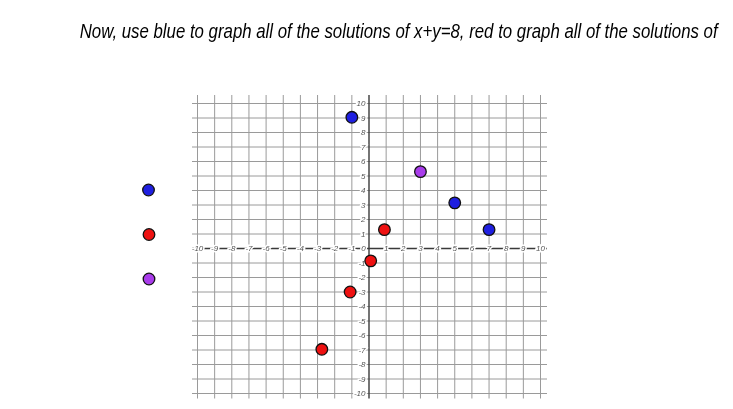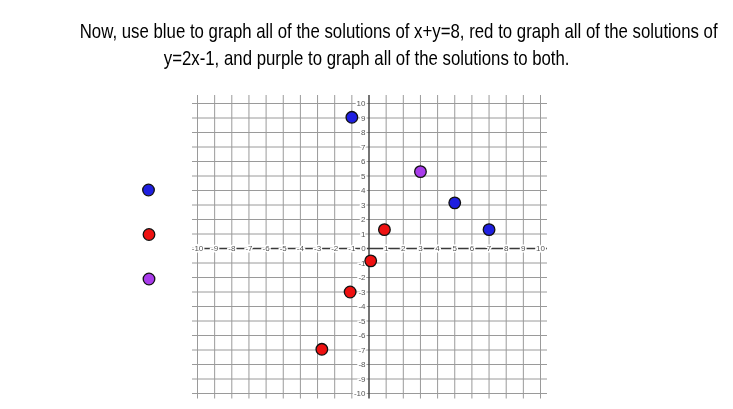--- a/index.html
+++ b/index.html
@@ -3,20 +3,21 @@
 <meta charset="utf-8">
 <style>
   html, body { margin: 0; padding: 0; background: #fff; }
   .stage {
     position: relative;
     width: 733px;
     height: 409px;
     background: #ffffff;
     overflow: hidden;
     font-family: "Liberation Sans", sans-serif;
+    font-style: italic;
   }
   .title-block {
     position: absolute;
     top: 17px;
     left: 0;
     width: 733px;
     text-align: center;
     color: #000;
     line-height: 27px;
     font-size: 21px;
@@ -32,21 +33,20 @@
   svg { position: absolute; left: 0; top: 0; }
   text { font-family: "Liberation Sans", sans-serif; }
 </style>
 </head>
 <body>
 
 <div class="stage">
 
   <div class="title-block">
     <div class="title-line"><span>Now, use blue to graph all of the solutions of x+y=8, red to graph all of the solutions of</span></div>
-    <div class="title-line"><span>y=2x-1, and purple to graph all of the solutions to both.</span></div>
   </div>
 
   <svg id="plot" width="733" height="409" viewBox="0 0 733 409">
       <g>
         <line x1="197.5" y1="95" x2="197.5" y2="398.5" stroke="#9a9a9a" stroke-width="1"></line>
         <line x1="214.65" y1="95" x2="214.65" y2="398.5" stroke="#9a9a9a" stroke-width="1"></line>
         <line x1="231.8" y1="95" x2="231.8" y2="398.5" stroke="#9a9a9a" stroke-width="1"></line>
         <line x1="248.95000000000002" y1="95" x2="248.95000000000002" y2="398.5" stroke="#9a9a9a" stroke-width="1"></line>
         <line x1="266.1" y1="95" x2="266.1" y2="398.5" stroke="#9a9a9a" stroke-width="1"></line>
         <line x1="283.25" y1="95" x2="283.25" y2="398.5" stroke="#9a9a9a" stroke-width="1"></line>

